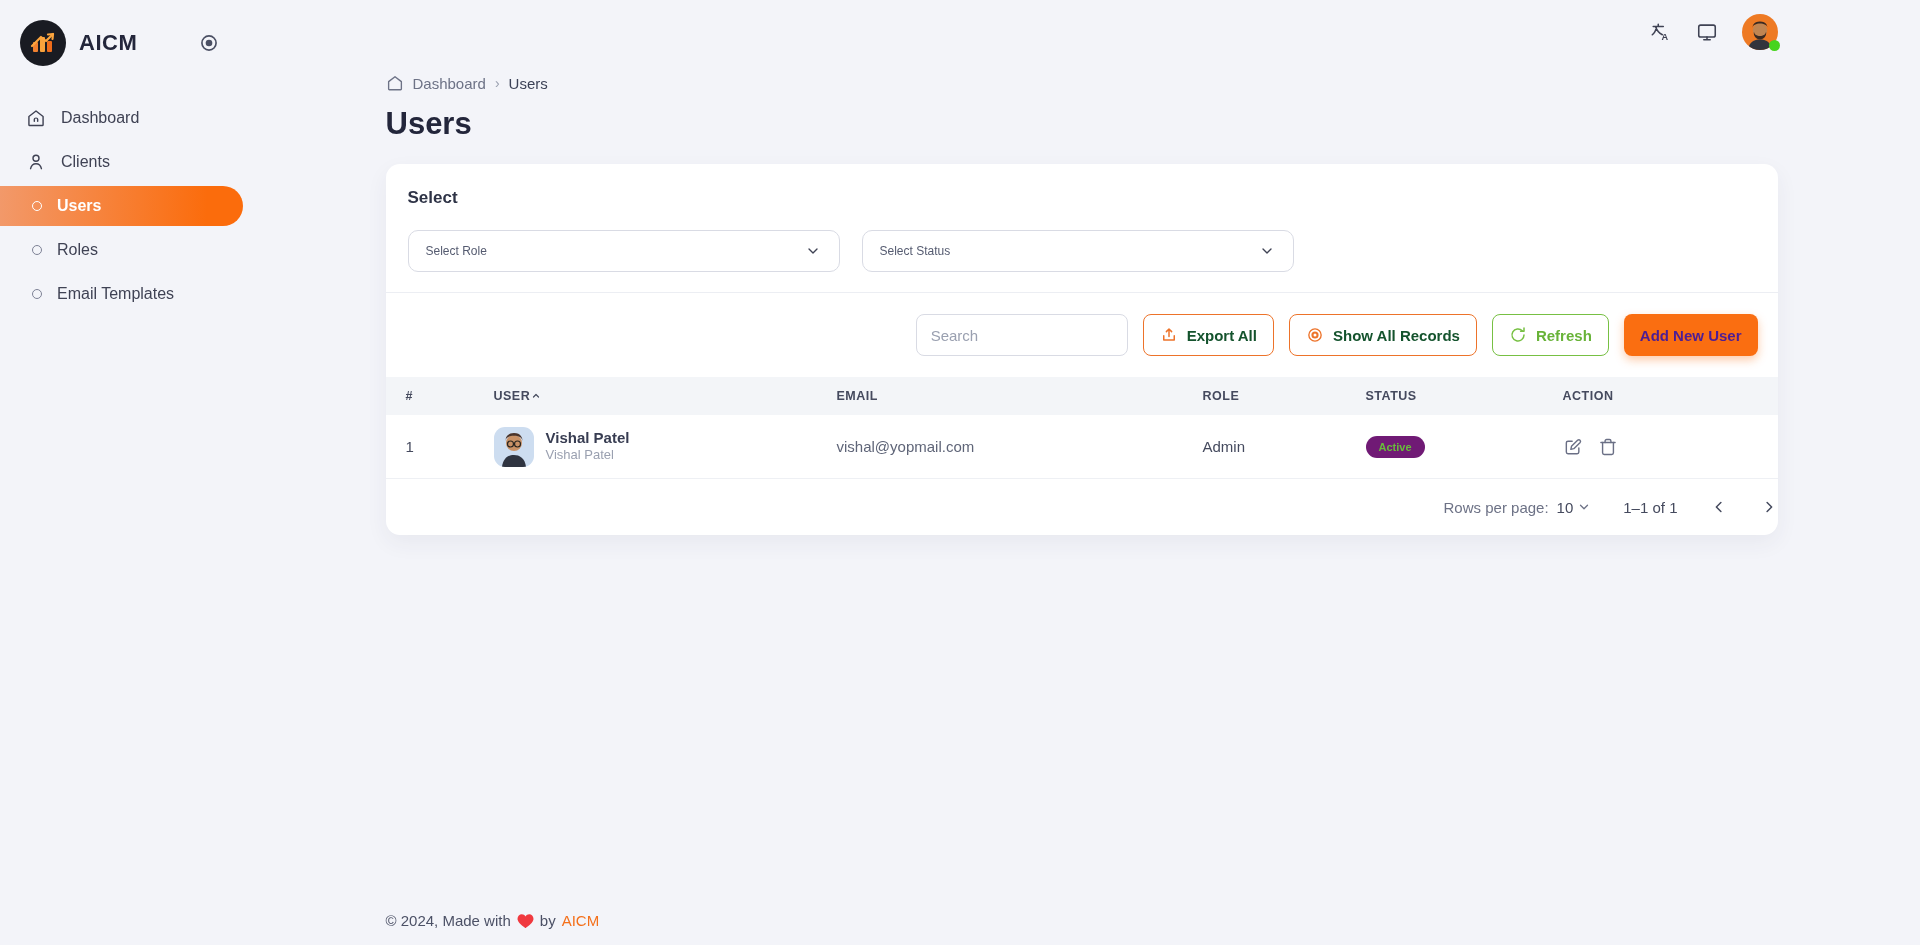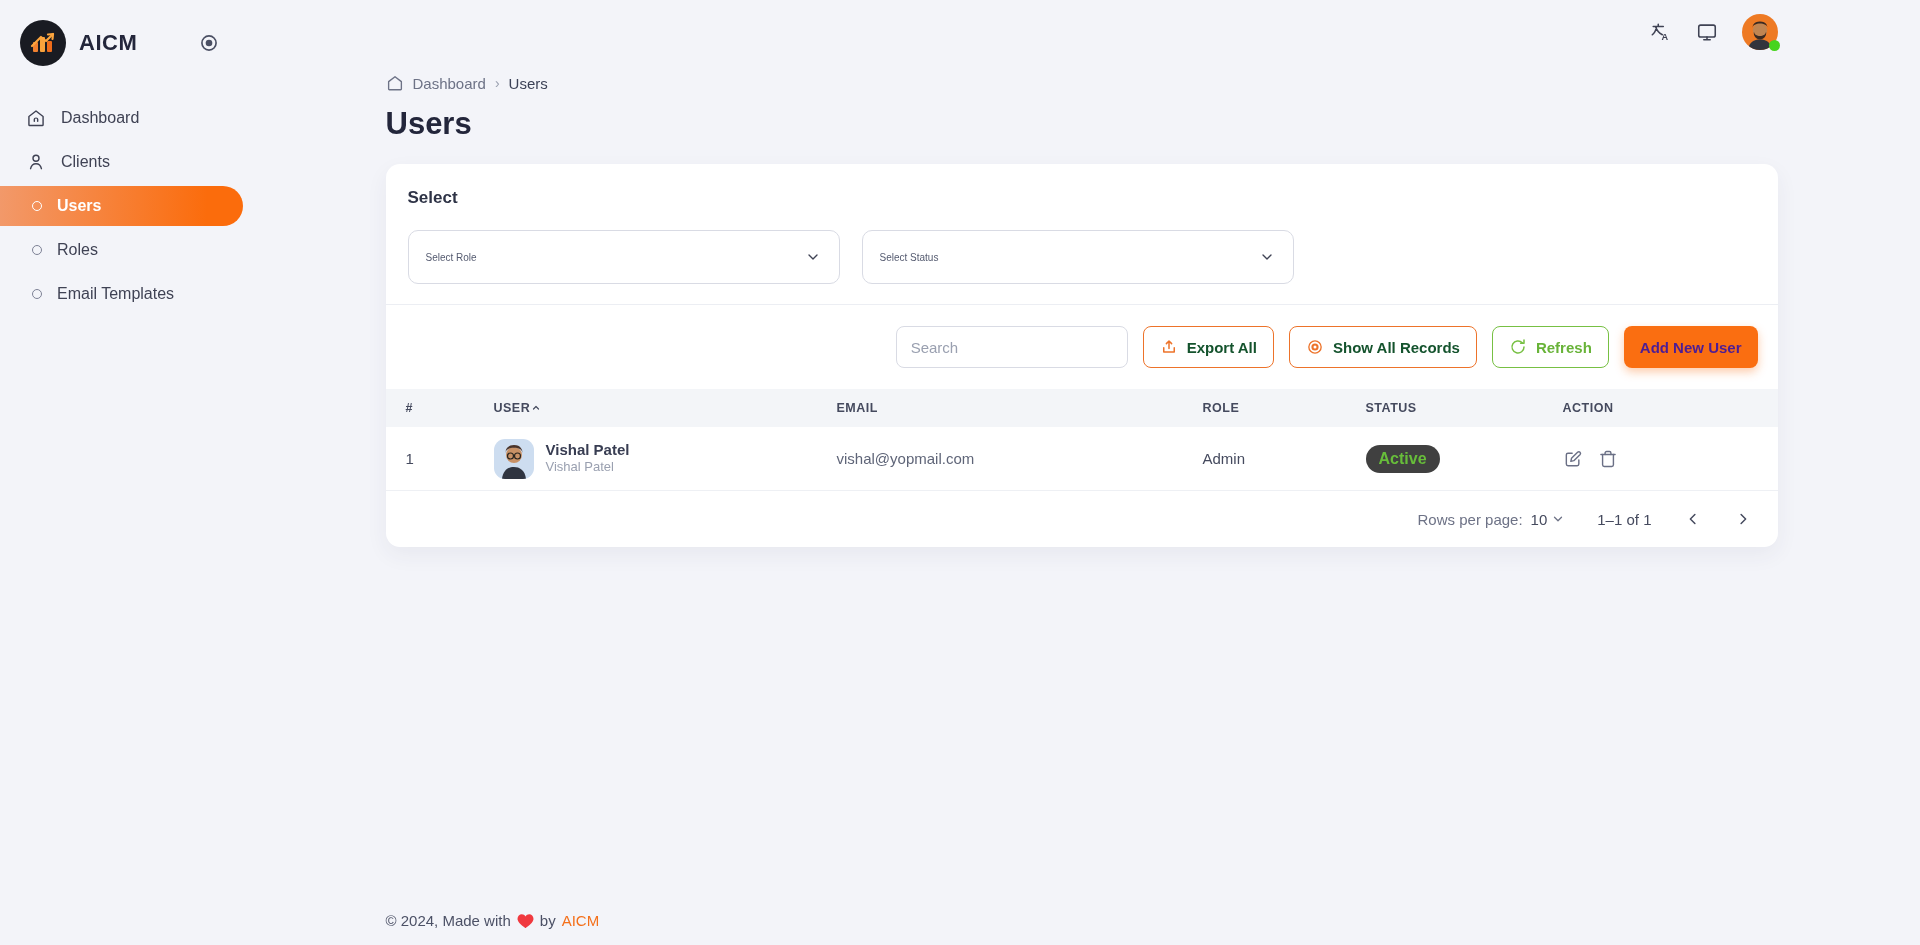--- a/index.html
+++ b/index.html
@@ -41,45 +41,45 @@
   .breadcrumb { display:flex; align-items:center; gap:9px; margin-top:10px; font-size:15px; color:#6d7286; }
   .breadcrumb .sep { color:#9aa0b0; font-size:14px; }
   .breadcrumb .current { color:#3c4257; }
   .breadcrumb a { cursor:pointer; }
   .page-title { margin-top:14px; font-size:31px; font-weight:700; color:#23263b; }
 
   .card { margin-top:22px; background:#ffffff; border-radius:14px; box-shadow:0 8px 22px rgba(48,56,89,.06); }
   .filters-section { padding:24px 22px 20px; }
   .filters-heading { font-size:17px; font-weight:600; color:#2e3346; }
   .selects-row { display:flex; gap:22px; margin-top:22px; }
-  .select-box { width:432px; height:54px; border:1px solid #d9dbe4; border-radius:10px; background:#fff; display:flex; align-items:center; justify-content:space-between; padding:0 18px 0 17px; font-size:10px; color:#555b70; cursor:pointer;gap:23px; }
+  .select-box { width:432px; height:42px; border:1px solid #d9dbe4; border-radius:10px; background:#fff; display:flex; align-items:center; justify-content:space-between; padding:0 18px 0 17px; font-size:12px; color:#555b70; cursor:pointer;gap:23px; }
   .divider { height:1px; background:#eceef3; }
 
   .toolbar { display:flex; align-items:center; justify-content:flex-end; gap:15px; padding:21px 20px; }
-  .search-input { width:232px; height:42px; border:1px solid #d9dbe4; border-radius:8px; padding:0 14px; font-size:15px; color:#3f4254; outline:none; font-family:"Liberation Sans",sans-serif; }
+  .search-input { width:212px; height:42px; border:1px solid #d9dbe4; border-radius:8px; padding:0 14px; font-size:15px; color:#3f4254; outline:none; font-family:"Liberation Sans",sans-serif; }
   .search-input::placeholder { color:#9aa0b0; }
   .btn { height:42px; display:inline-flex; align-items:center; gap:9px; padding:0 16px; border-radius:8px; font-size:15px; font-weight:600; cursor:pointer; background:#fff; font-family:"Liberation Sans",sans-serif; }
   .btn-outline-orange { border:1.4px solid #ed732a; color:#14532d; }
   .btn-outline-green { border:1.4px solid #77c043; color:#68b338; }
   .btn-solid-orange { border:none; background:#fa6e11; color:#4c1d95; box-shadow:0 4px 10px rgba(250,110,17,.35); }
 
   .tbl-header, .tbl-row { display:grid; grid-template-columns:88px 343px 366px 163px 197px 1fr; align-items:center; padding-left:20px; }
   .tbl-header { background:#f3f5f8; height:38px; font-size:12.5px; font-weight:700; color:#454a5e; letter-spacing:.5px; text-transform:uppercase; }
   .th-sort { display:inline-flex; align-items:center; cursor:pointer; }
   .tbl-row { height:64px; border-bottom:1px solid #eef0f4; font-size:15px; color:#454a5e; }
   .user-cell { display:flex; align-items:center; gap:12px; }
   .user-avatar { width:40px; height:40px; border-radius:11px; overflow:hidden; flex:0 0 40px; }
   .user-name { font-weight:600; color:#383d52; font-size:15px; line-height:1.25; }
   .user-sub { color:#9aa0b0; font-size:13px; line-height:1.3; }
   .email-cell { color:#5f6578; }
-  .badge { display:inline-block; background:#404040; color:#67bd3a; font-size:16px; font-weight:600; padding:5px 13px; border-radius:999px; }
+  .badge { display:inline-block; background:#701a75; color:#67bd3a; font-size:11px; font-weight:600; padding:5px 13px; border-radius:999px; }
   .actions { display:flex; align-items:center; gap:15px; color:#6a6f85; }
   .actions .act { cursor:pointer; display:flex; }
 
-  .pagination { height:56px; display:flex; align-items:center; justify-content:flex-end; padding-right:26px; font-size:15px; color:#6d7286; }
+  .pagination { height:56px; display:flex; align-items:center; justify-content:flex-end; font-size:15px; color:#6d7286; }
   .rpp { display:flex; align-items:center; gap:8px; }
   .rpp-select { display:flex; align-items:center; gap:4px; color:#454a5e; cursor:pointer; }
   .range { margin-left:32px; color:#454a5e; }
   .pg-btn { margin-left:32px; display:flex; align-items:center; color:#454a5e; cursor:pointer; }
 
   .footer { margin-top:auto; padding:0 0 16px 0; font-size:15px; color:#4c5166; display:flex; align-items:center; gap:6px; }
   .footer .brand-link { color:#f4701b; cursor:pointer; }
   svg { display:block; }
 </style>
 </head>

